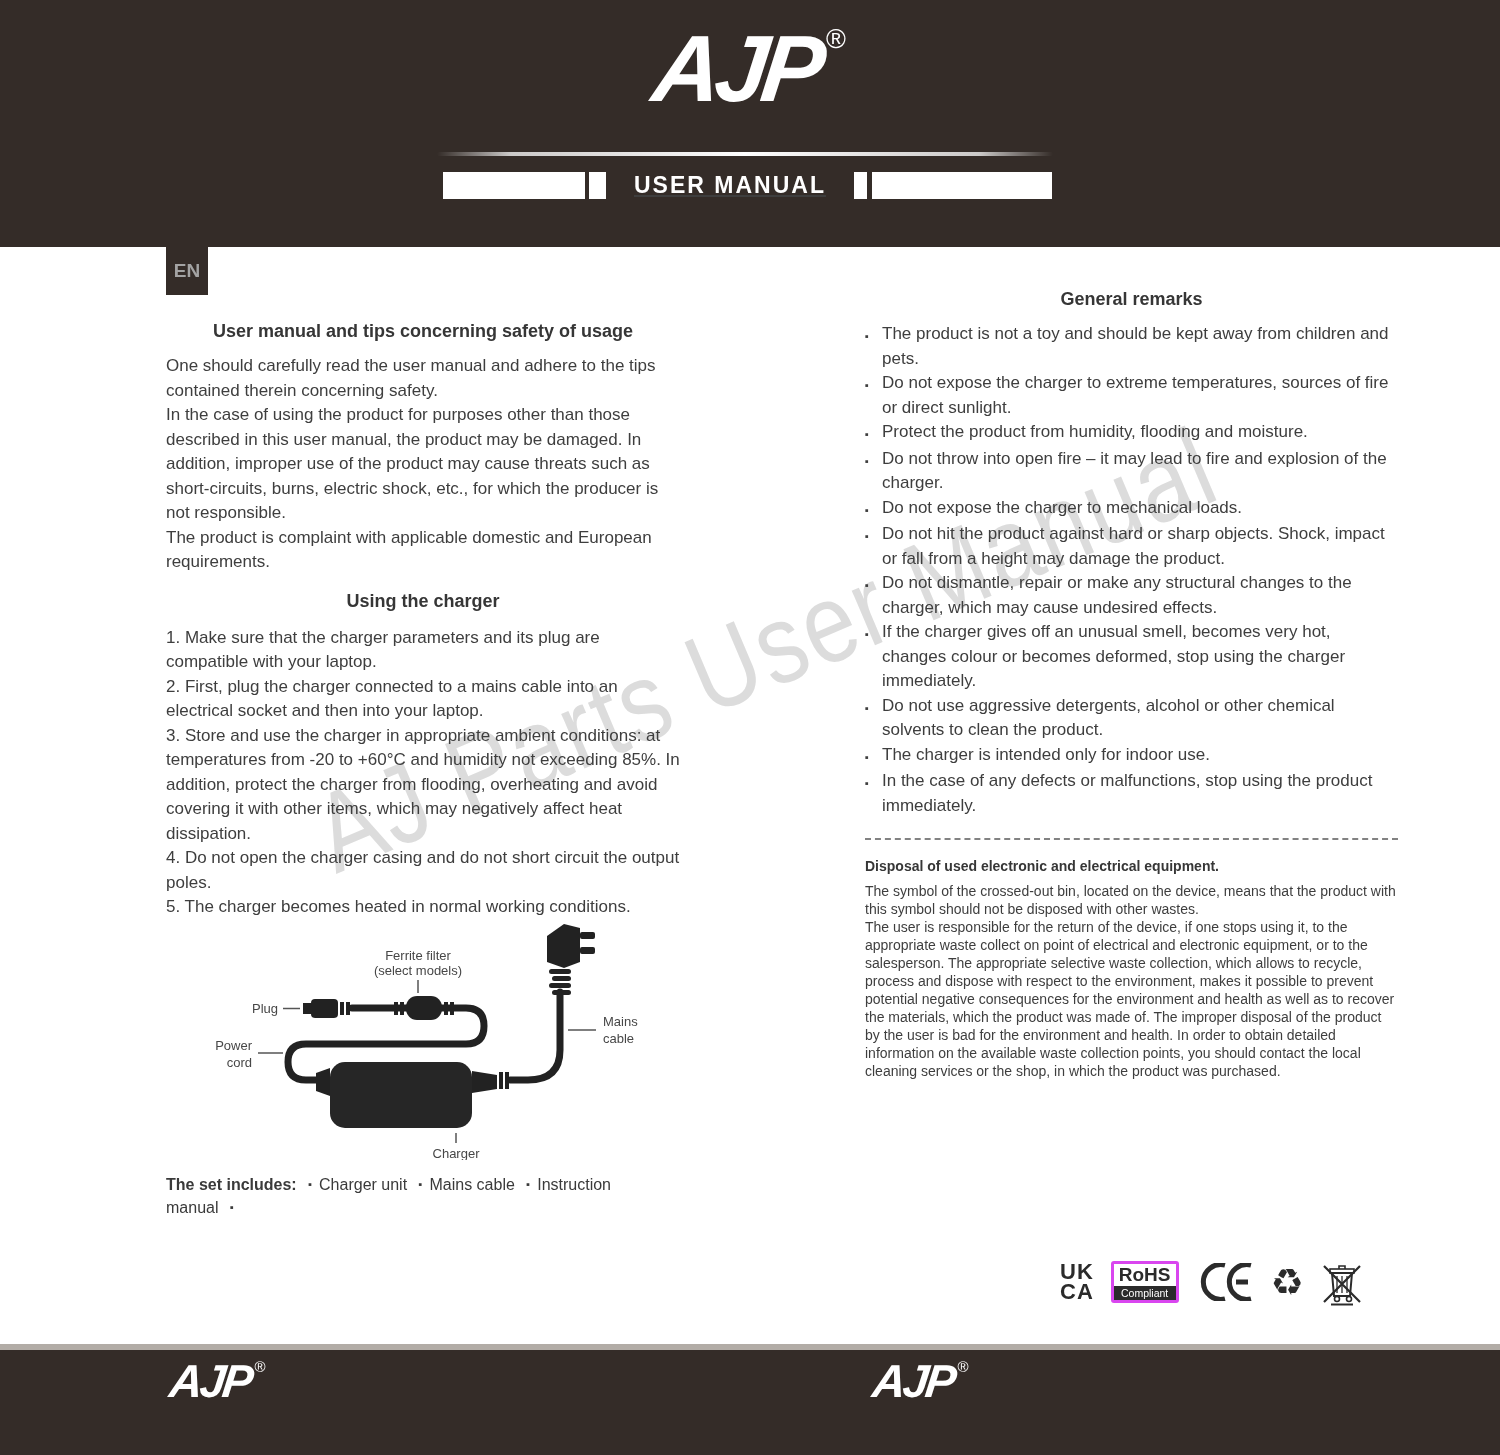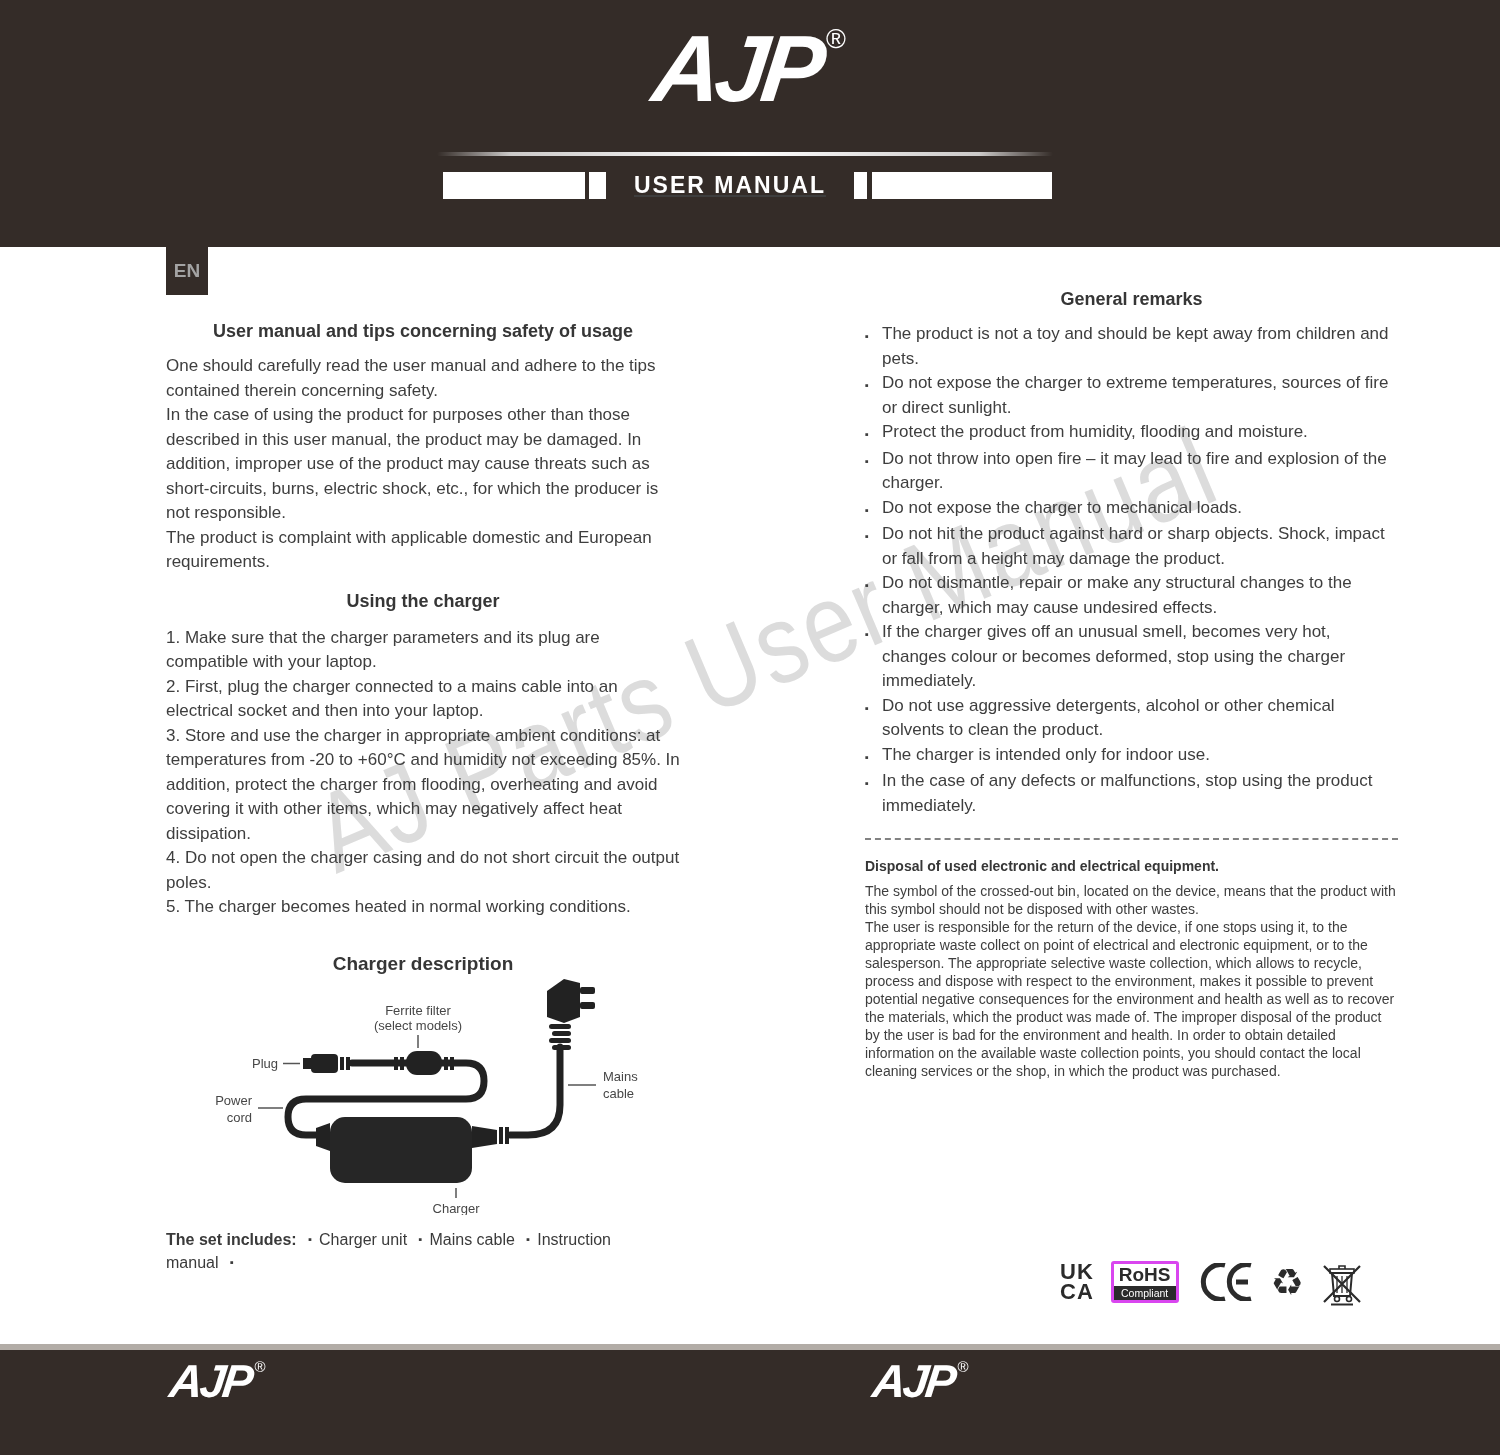--- a/index.html
+++ b/index.html
@@ -118,21 +118,20 @@
 
   <h3 class="sec-title using-title">Using the charger</h3>
   <div class="body-text">
     <p class="pblock">1. Make sure that the charger parameters and its plug are compatible with your laptop.</p>
     <p class="pblock">2. First, plug the charger connected to a mains cable into an electrical socket and then into your laptop.</p>
     <p class="pblock">3. Store and use the charger in appropriate ambient conditions: at temperatures from -20 to +60°C and humidity not exceeding 85%. In addition, protect the charger from flooding, overheating and avoid covering it with other items, which may negatively affect heat dissipation.</p>
     <p class="pblock">4. Do not open the charger casing and do not short circuit the output poles.</p>
     <p class="pblock">5. The charger becomes heated in normal working conditions.</p>
   </div>
 
-  <h3 class="sec-title desc-title">Charger description</h3>
 
   <svg class="charger-svg" width="490" height="238" viewBox="0 0 490 238">
 
     <path d="M186,86 H300 Q318,86 318,104 Q318,122 300,122 H140 Q122,122 122,140 Q122,158 140,158 H152" fill="none" stroke="#222" stroke-width="7" stroke-linecap="round"></path>
 
     <path d="M394,70 V128 Q394,158 362,158 H344" fill="none" stroke="#222" stroke-width="7" stroke-linecap="round"></path>
 
     <polygon points="381,40 381,14 398,2 414,6 414,40 398,46" fill="#222"></polygon>
     <rect x="414" y="10" width="15" height="7" rx="2" fill="#222"></rect>
     <rect x="414" y="25" width="15" height="7" rx="2" fill="#222"></rect>

